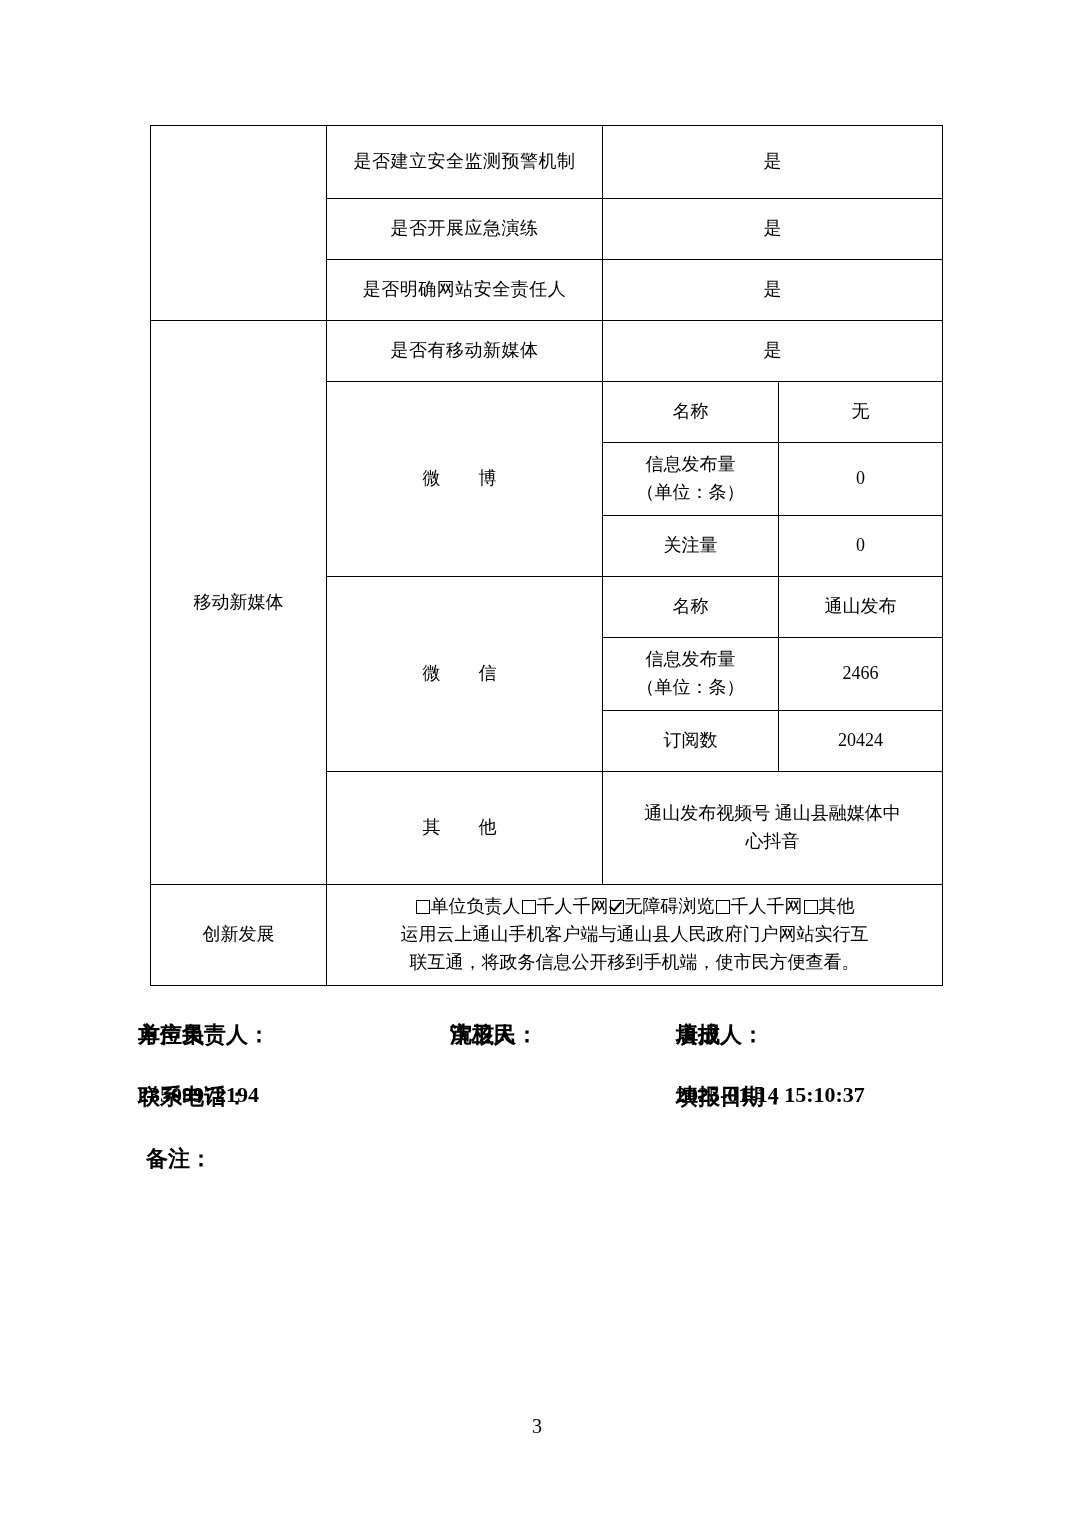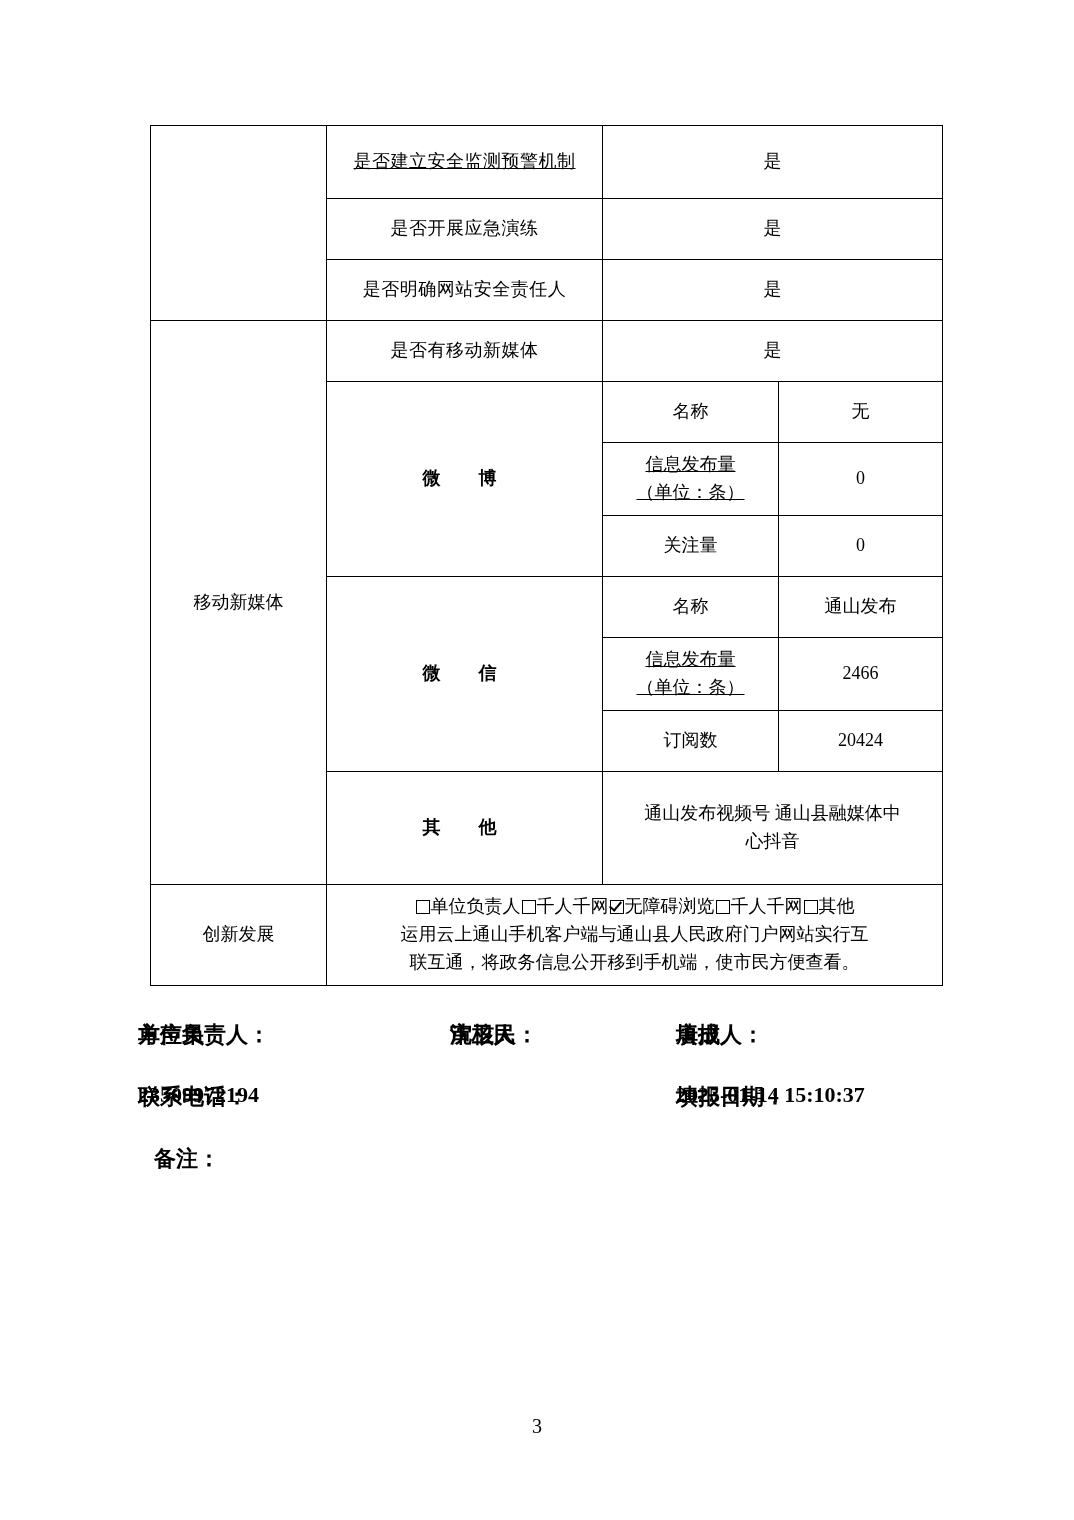--- a/index.html
+++ b/index.html
@@ -36,23 +36,22 @@
     vertical-align: middle;
     padding: 8px 6px;
     line-height: 1.55;
   }
   .c-label {
     letter-spacing: 0.5px;
   }
   .spread {
     letter-spacing: 10px;
     padding-left: 10px;
-    font-weight: bold;
-  }
-  .tall-1 { height: 56px; text-decoration: underline; }
+  }
+  .tall-1 { height: 56px; }
   .tall-2 { height: 44px; margin-top: 32px; }
   .cell-multi { line-height: 1.6; }
   .innov-cell {
     text-align: left;
     padding: 16px 22px 18px 22px;
     font-size: 18px;
     line-height: 1.95;
   }
   .innov-line1 {
     white-space: nowrap;
@@ -95,21 +94,21 @@
   }
   .sig-row span {
     position: absolute;
     white-space: nowrap;
   }
   .r1-a { left: 0; }
   .r1-b { left: 312px; }
   .r1-c { left: 538px; }
   .r2-a { left: 0; top: 0; }
   .r2-b { left: 538px; top: 0; }
-  .r3-a { left: 16px; top: 0; }
+  .r3-a { left: 8px; top: 0; }
   .pgnum {
     position: absolute;
     left: 0;
     top: 1415px;
     width: 1074px;
     text-align: center;
     font-size: 20px;
   }
 </style>
 </head>

